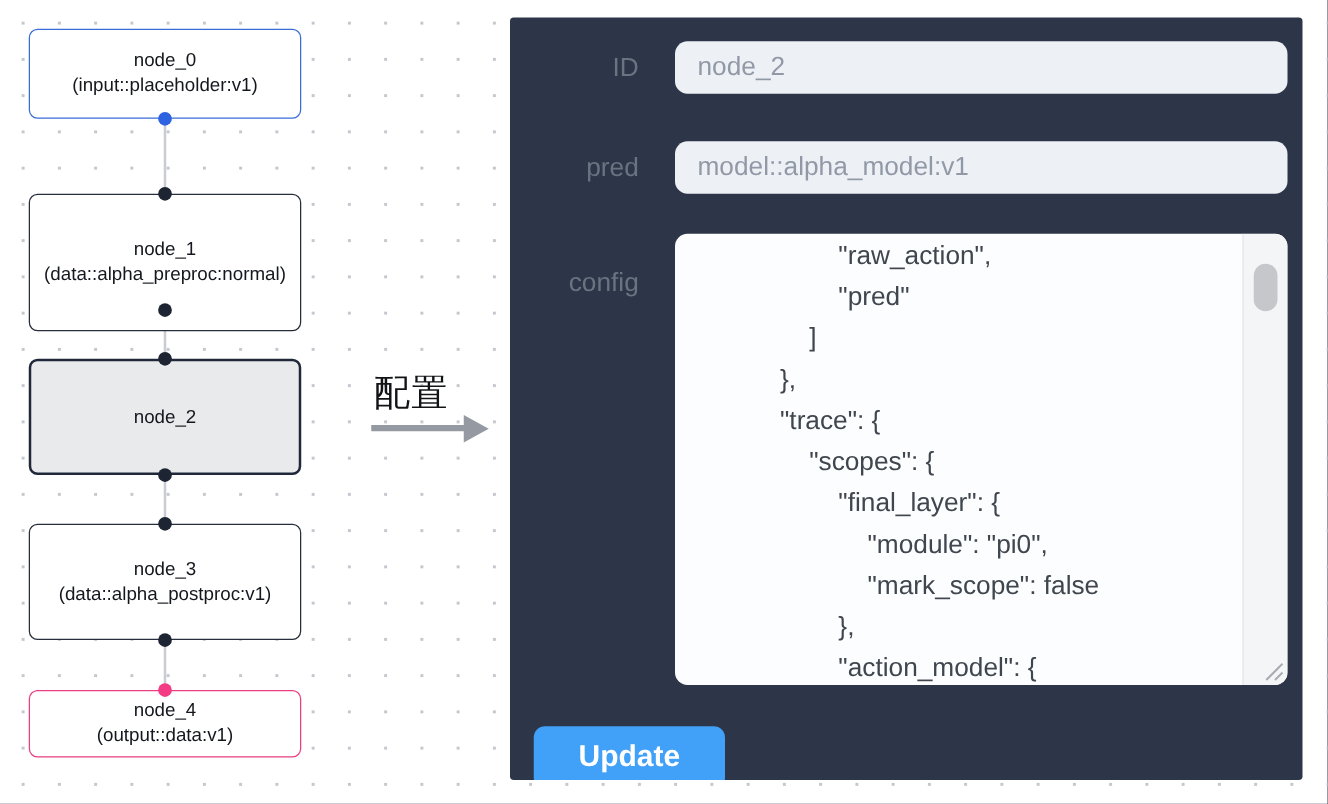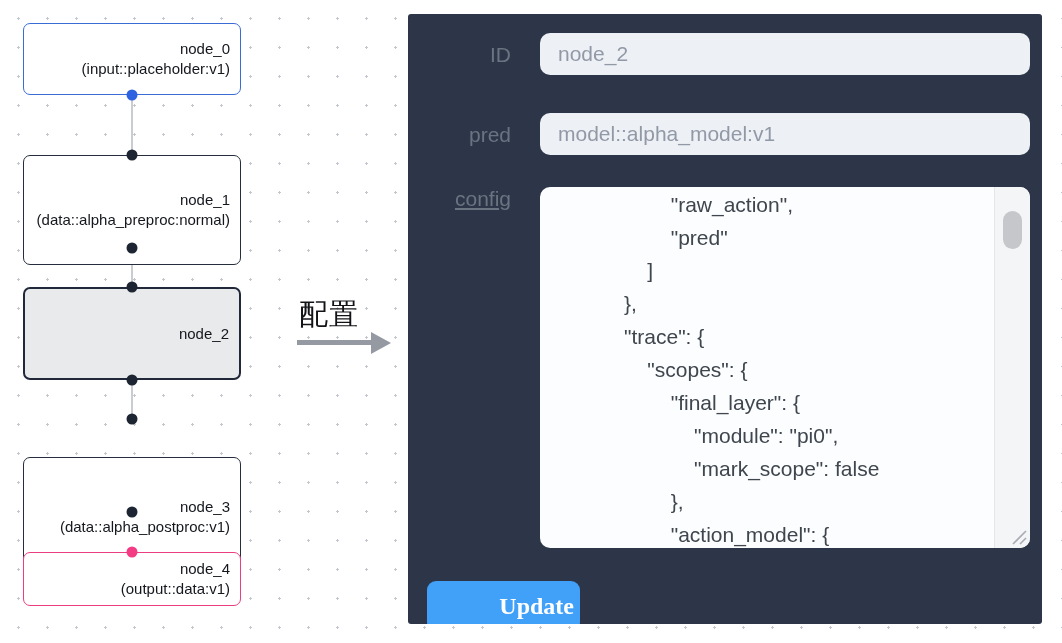--- a/index.html
+++ b/index.html
@@ -7,29 +7,29 @@
     width:1062px;height:643px;position:relative;overflow:hidden;
     font-family:"Liberation Sans","DejaVu Sans",sans-serif;
     background-color:#ffffff;
     background-image:radial-gradient(circle,#c3c7ce 1.3px,rgba(0,0,0,0) 1.4px);
     background-size:29px 29px;background-position:4px 4px;
   }
   
   .node{
     position:absolute;left:23px;width:218px;box-sizing:border-box;
     background:#ffffff;border:1.6px solid #262e3d;border-radius:7px;
-    display:flex;flex-direction:column;justify-content:center;align-items:flex-end;
+    display:flex;flex-direction:column;justify-content:center;align-items:center;
     text-align:center;color:#14171d;font-size:15px;line-height:20px;
     padding:0 10px;z-index:2;
   }
   .node .sub{word-break:break-all;}
   .node.n0{top:23px;height:72px;border-color:#3a6cd8;}
   .node.n1{top:155px;height:110px;}
   .node.n2{top:287px;height:93px;border:2.6px solid #20283a;background:#e9eaec;}
-  .node.n3{top:419px;height:120px;margin-top:38px;}
+  .node.n3{top:419px;height:93px;}
   .node.n4{top:552px;height:54px;border-color:#ea3e80;}
   .port{
     position:absolute;width:11px;height:11px;border-radius:50%;
     background:#1d2533;transform:translate(-50%,-50%);z-index:3;left:132px;
   }
   .port.blue{background:#2d63e0;}
   .port.pink{background:#f43c85;}
   .edge{
     position:absolute;left:131px;width:1.5px;background:#c9ccd1;z-index:1;
   }
@@ -48,21 +48,21 @@
   .panel{
     position:absolute;left:408px;top:14px;width:634px;height:610px;
     background:#2d3648;border-radius:3px;overflow:hidden;z-index:4;
   }
   .field-label{
     position:absolute;left:0;width:103px;text-align:right;
     color:#6a7380;font-size:21px;
   }
   .lbl-id{top:29px;}
   .lbl-type{top:109px;}
-  .lbl-config{top:173px;text-decoration:underline;}
+  .lbl-config{top:201px;}
   .field-input{
     position:absolute;left:132px;width:490px;height:42px;box-sizing:border-box;
     background:#edf0f5;border:none;border-radius:10px;outline:none;
     padding:0 18px;font-size:21px;color:#9299a6;
     font-family:"Liberation Sans","DejaVu Sans",sans-serif;
   }
   .inp-id{top:19px;}
   .inp-type{top:99px;}
   .config-box{
     position:absolute;left:132px;top:173px;width:490px;height:361px;
@@ -78,22 +78,22 @@
     background:#f4f5f7;border-left:1px solid #e4e6ea;box-sizing:border-box;
   }
   .scroll-thumb{
     position:absolute;left:8px;top:24px;width:19px;height:38px;
     background:#c5c7cb;border-radius:10px;
   }
   .resize-handle{position:absolute;right:3px;bottom:3px;width:18px;height:18px;cursor:nwse-resize;}
   .update-btn{
     position:absolute;left:19px;top:567px;width:153px;height:50px;
     background:#41a0f8;border:none;border-radius:9px;color:#ffffff;
-    font-size:24px;font-weight:bold;text-align:right;line-height:46px;
-    font-family:Liberation Serif, serif;cursor:pointer;
+    font-size:24px;font-weight:bold;text-align:center;line-height:46px;
+    font-family:Liberation Sans, sans-serif;cursor:pointer;
   }
 </style>
 </head>
 <body>
 
 <div>
 
   <div class="node n0">
     <div>node_0</div>
     <div class="sub">(input::placeholder:v1)</div>

